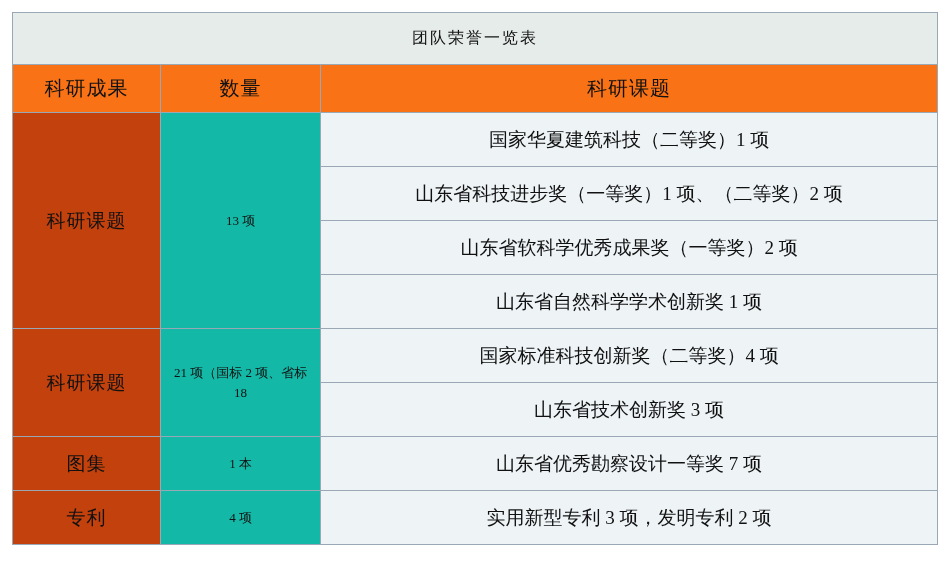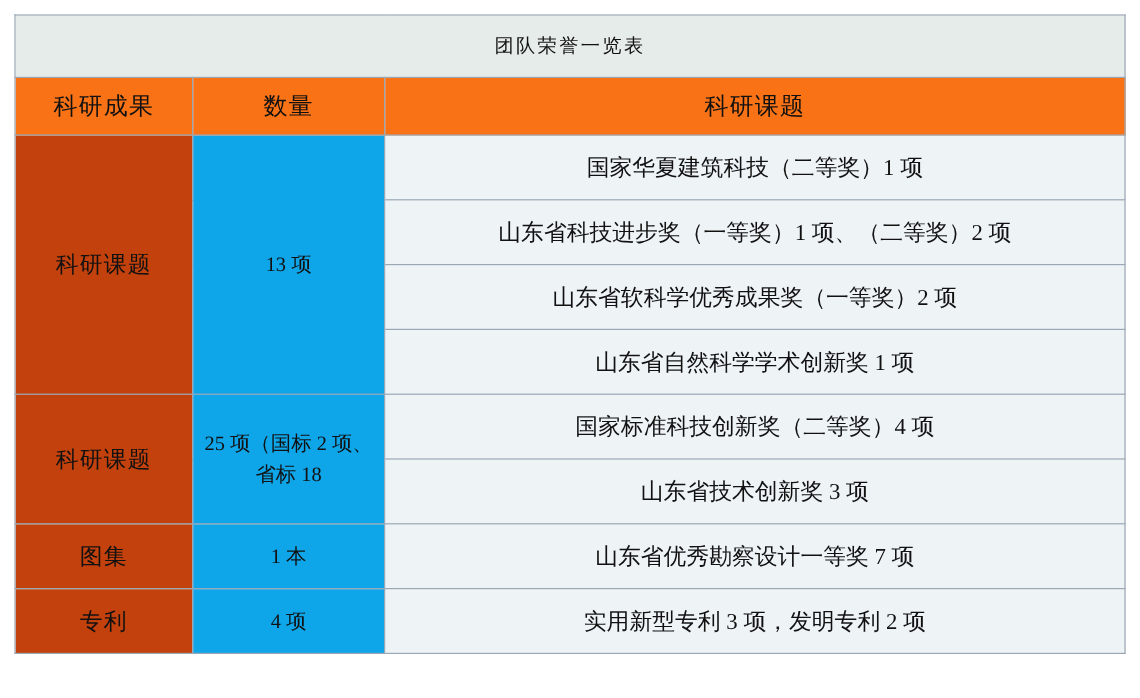--- a/index.html
+++ b/index.html
@@ -54,22 +54,22 @@
     letter-spacing: 1px;
   }
   
   .cat-cell {
     background: #c2410c;
     font-size: 19px;
     font-weight: bold;
     letter-spacing: 1px;
   }
   .qty-cell {
-    background: #0ea5e9;
-    font-size: 17px;
+    background: #14b8a6;
+    font-size: 13px;
     line-height: 1.5;
   }
   .award-cell {
     background: #eef3f6;
     font-size: 19px;
     height: 54px;
   }
   .col-cat { width: 148px; }
   .col-qty { width: 160px; }
   .col-award { width: auto; }
@@ -104,21 +104,21 @@
       </tr>
       <tr>
         <td class="award-cell">山东省软科学优秀成果奖（一等奖）2 项</td>
       </tr>
       <tr>
         <td class="award-cell">山东省自然科学学术创新奖 1 项</td>
       </tr>
 
       <tr>
         <td class="cat-cell" rowspan="2">科研课题</td>
-        <td class="qty-cell" rowspan="2">25 项（国标 2 项、省标 18</td>
+        <td class="qty-cell" rowspan="2">21 项（国标 2 项、省标 18</td>
         <td class="award-cell">国家标准科技创新奖（二等奖）4 项</td>
       </tr>
       <tr>
         <td class="award-cell">山东省技术创新奖 3 项</td>
       </tr>
 
       <tr>
         <td class="cat-cell">图集</td>
         <td class="qty-cell">1 本</td>
         <td class="award-cell">山东省优秀勘察设计一等奖 7 项</td>

